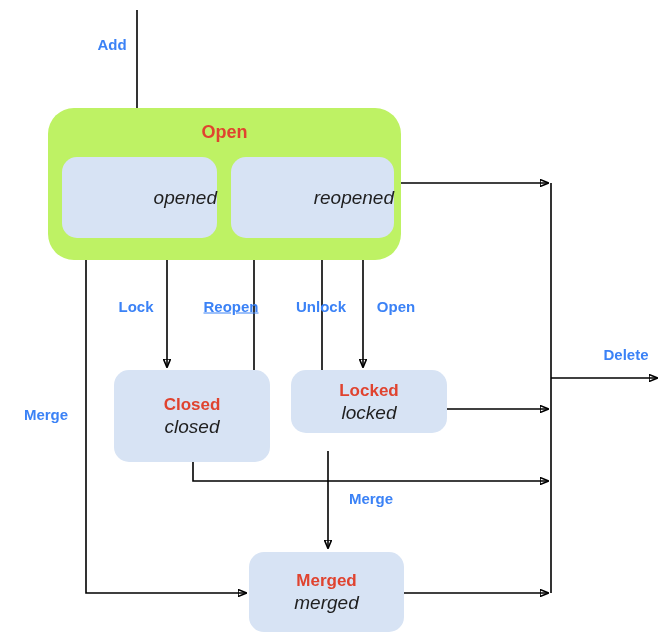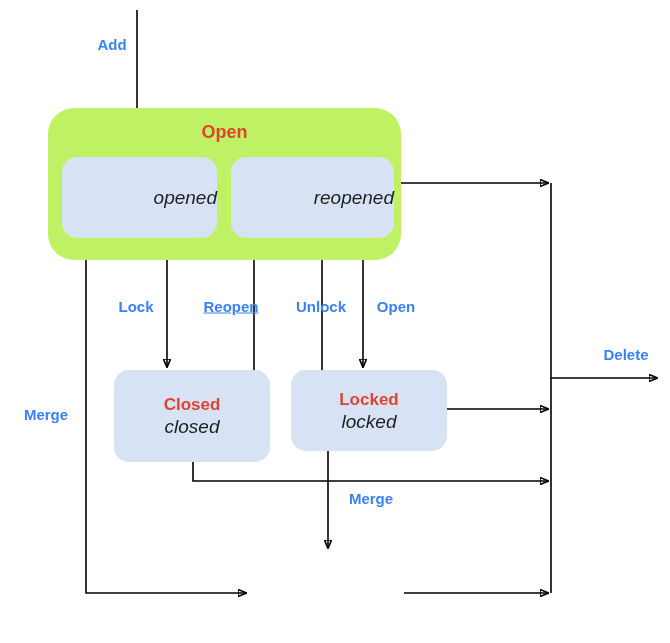--- a/index.html
+++ b/index.html
@@ -68,21 +68,21 @@
     font-weight: bold;
     font-size: 17px;
     color: #e0432f;
   }
   .state .state-sub {
     font-style: italic;
     font-size: 19px;
     color: #1f1f1f;
   }
   .state.closed { left: 114px; top: 370px; width: 156px; height: 92px; }
-  .state.locked { left: 291px; top: 370px; width: 156px; height: 81px; }
+  .state.locked { left: 291px; top: 370px; width: 156px; height: 63px; }
   .state.merged { left: 249px; top: 552px; width: 155px; height: 80px; }
   .edge-label {
     position: absolute;
     transform: translate(-50%, -50%);
     font-weight: bold;
     font-size: 15px;
     color: #3b82f6;
     white-space: nowrap;
   }
 </style>
@@ -126,20 +126,24 @@
   <div class="node state closed">
     <div class="state-title">Closed</div>
     <div class="state-sub">closed</div>
   </div>
 
   <div class="node state locked">
     <div class="state-title">Locked</div>
     <div class="state-sub">locked</div>
   </div>
 
+  <div class="node state merged">
+    <div class="state-title">Merged</div>
+    <div class="state-sub">merged</div>
+  </div>
 
   <span class="edge-label" style="left:112px; top:44px;">Add</span>
   <span class="edge-label" style="left:136px; top:306px;">Lock</span>
   <span class="edge-label" style="left:231px; top:306px;text-decoration:underline;">Reopen</span>
   <span class="edge-label" style="left:321px; top:306px;">Unlock</span>
   <span class="edge-label" style="left:396px; top:306px;">Open</span>
   <span class="edge-label" style="left:46px;  top:414px;">Merge</span>
   <span class="edge-label" style="left:371px; top:498px;">Merge</span>
   <span class="edge-label" style="left:626px; top:354px;">Delete</span>
 

